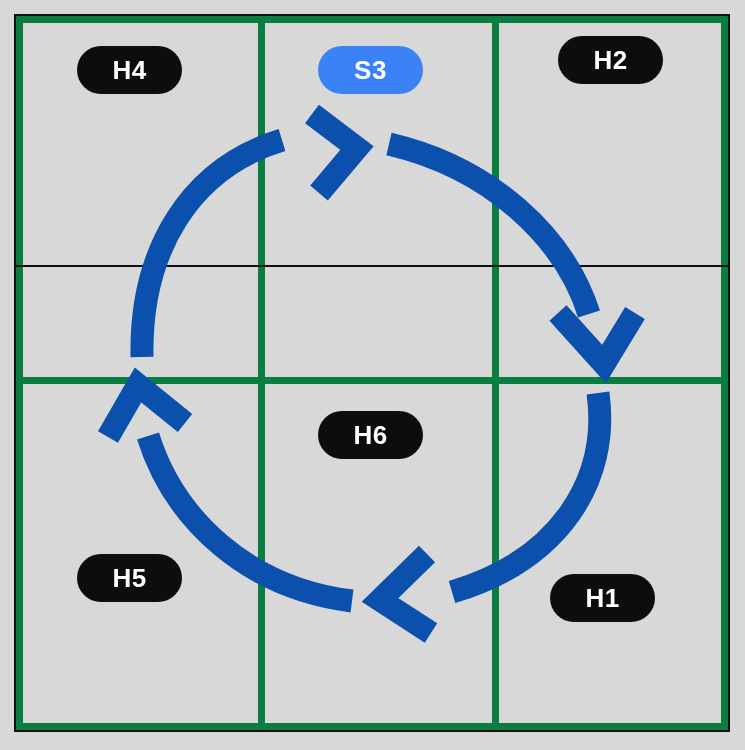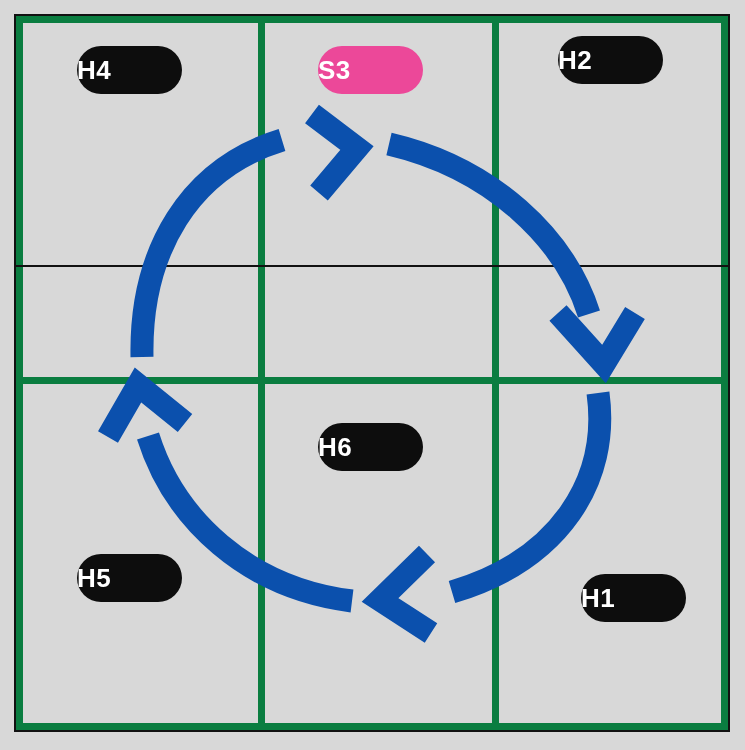--- a/index.html
+++ b/index.html
@@ -65,32 +65,33 @@
     height: 2px;
     background: #111111;
     top: 242px;
   }
 
   
   .pill {
     position: absolute;
     display: flex;
     align-items: center;
+    justify-content: center;
     height: 48px;
     min-width: 105px;
     border-radius: 24px;
     color: #ffffff;
     font-size: 26px;
     font-weight: bold;
     letter-spacing: 0.5px;
     line-height: 1;
     user-select: none;
   }
   .pill.dark  { background: #0d0d0d; }
-  .pill.blue  { background: #ec4899; }
+  .pill.blue  { background: #3b82f6; }
 
   
   #arrows {
     position: absolute;
     left: 0; top: 0;
     width: 745px;
     height: 750px;
     pointer-events: none;
   }
 </style>
@@ -139,24 +140,24 @@
   <div id="pill-layer">
       <div class="pill dark" style="left: 77px; top: 46px;">
         <span>H4</span>
       </div>
       <div class="pill blue" style="left: 318px; top: 46px;">
         <span>S3</span>
       </div>
       <div class="pill dark" style="left: 558px; top: 36px;">
         <span>H2</span>
       </div>
-      <div class="pill dark" style="left: 318px; top: 423px;">
+      <div class="pill dark" style="left: 318px; top: 411px;">
         <span>H6</span>
       </div>
       <div class="pill dark" style="left: 77px; top: 554px;">
         <span>H5</span>
       </div>
-      <div class="pill dark" style="left: 581px; top: 574px;">
+      <div class="pill dark" style="left: 550px; top: 574px;">
         <span>H1</span>
       </div>
     </div>
 
 </div>
 
 </body></html>

